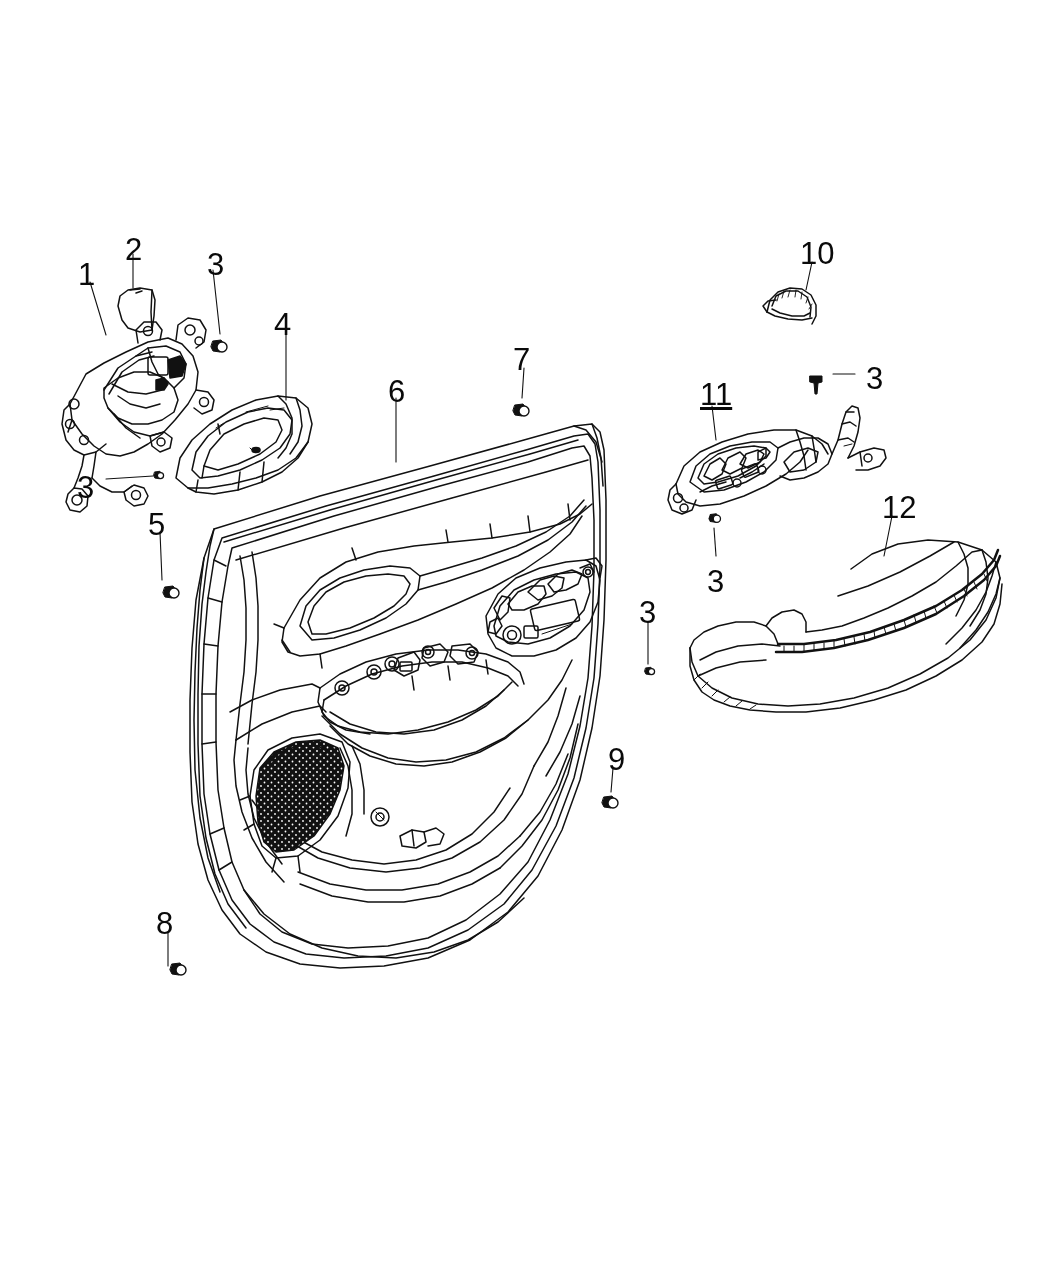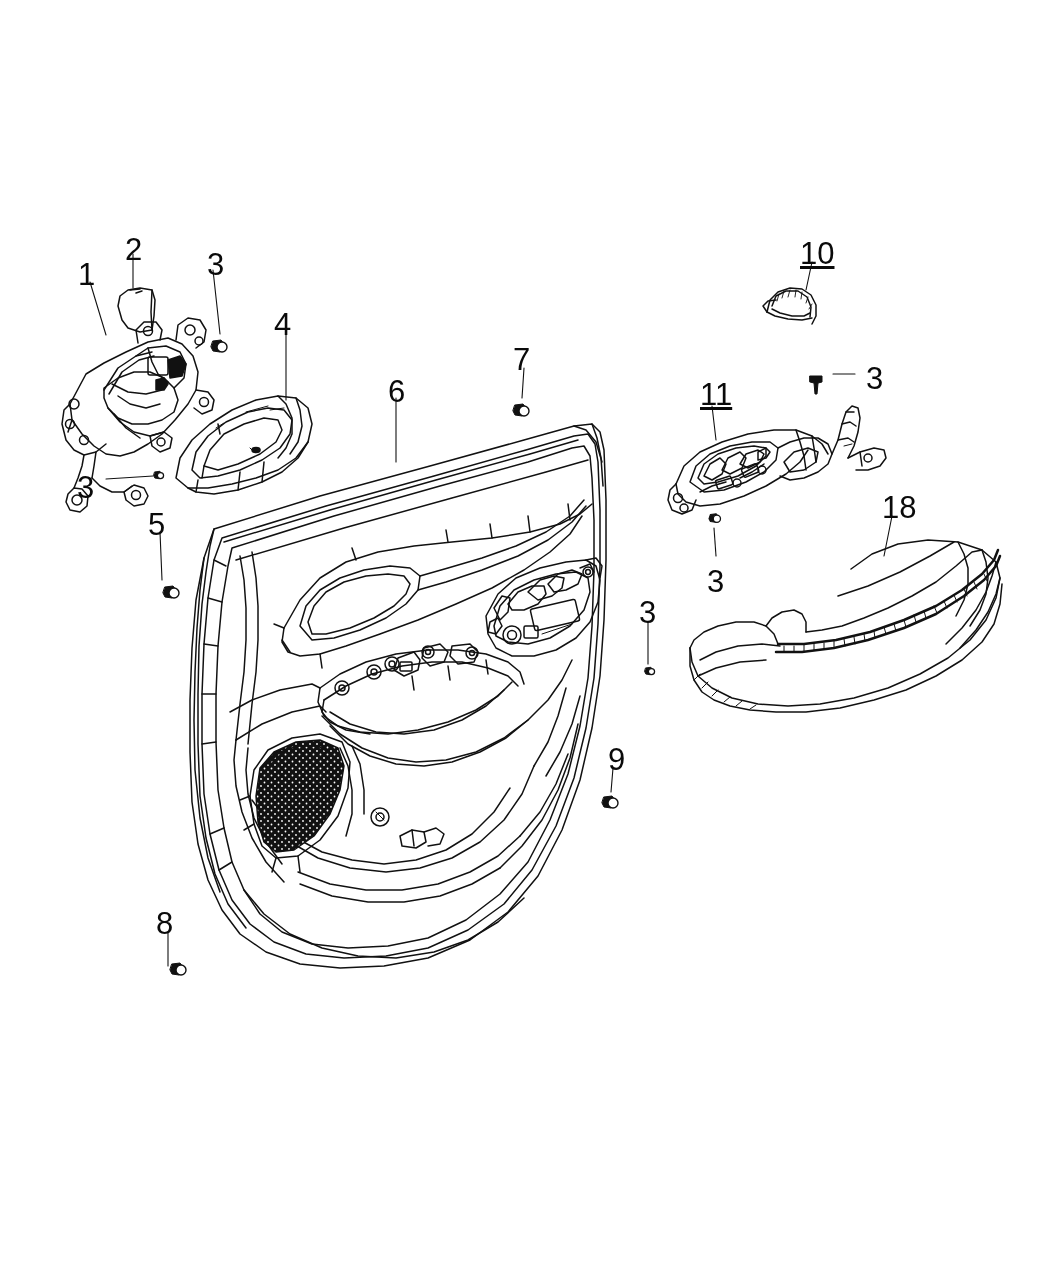--- a/index.html
+++ b/index.html
@@ -518,19 +518,19 @@
   <div class="callout-num" style="left:125px; top:234px;">2</div>
   <div class="callout-num" style="left:207px; top:249px;">3</div>
   <div class="callout-num" style="left:274px; top:309px;">4</div>
   <div class="callout-num" style="left:77px;  top:472px;">3</div>
   <div class="callout-num" style="left:148px; top:509px;">5</div>
   <div class="callout-num" style="left:388px; top:376px;">6</div>
   <div class="callout-num" style="left:513px; top:344px;">7</div>
   <div class="callout-num" style="left:156px; top:908px;">8</div>
   <div class="callout-num" style="left:608px; top:744px;">9</div>
   <div class="callout-num" style="left:639px; top:597px;">3</div>
-  <div class="callout-num" style="left:800px; top:238px;text-decoration:underline;">10</div>
+  <div class="callout-num" style="left:800px; top:238px;">10</div>
   <div class="callout-num" style="left:700px; top:379px;text-decoration:underline;">11</div>
   <div class="callout-num" style="left:866px; top:363px;">3</div>
   <div class="callout-num" style="left:707px; top:566px;">3</div>
-  <div class="callout-num" style="left:882px; top:492px;">18</div>
+  <div class="callout-num" style="left:882px; top:492px;">12</div>
 
 </div>
 
 </body></html>

